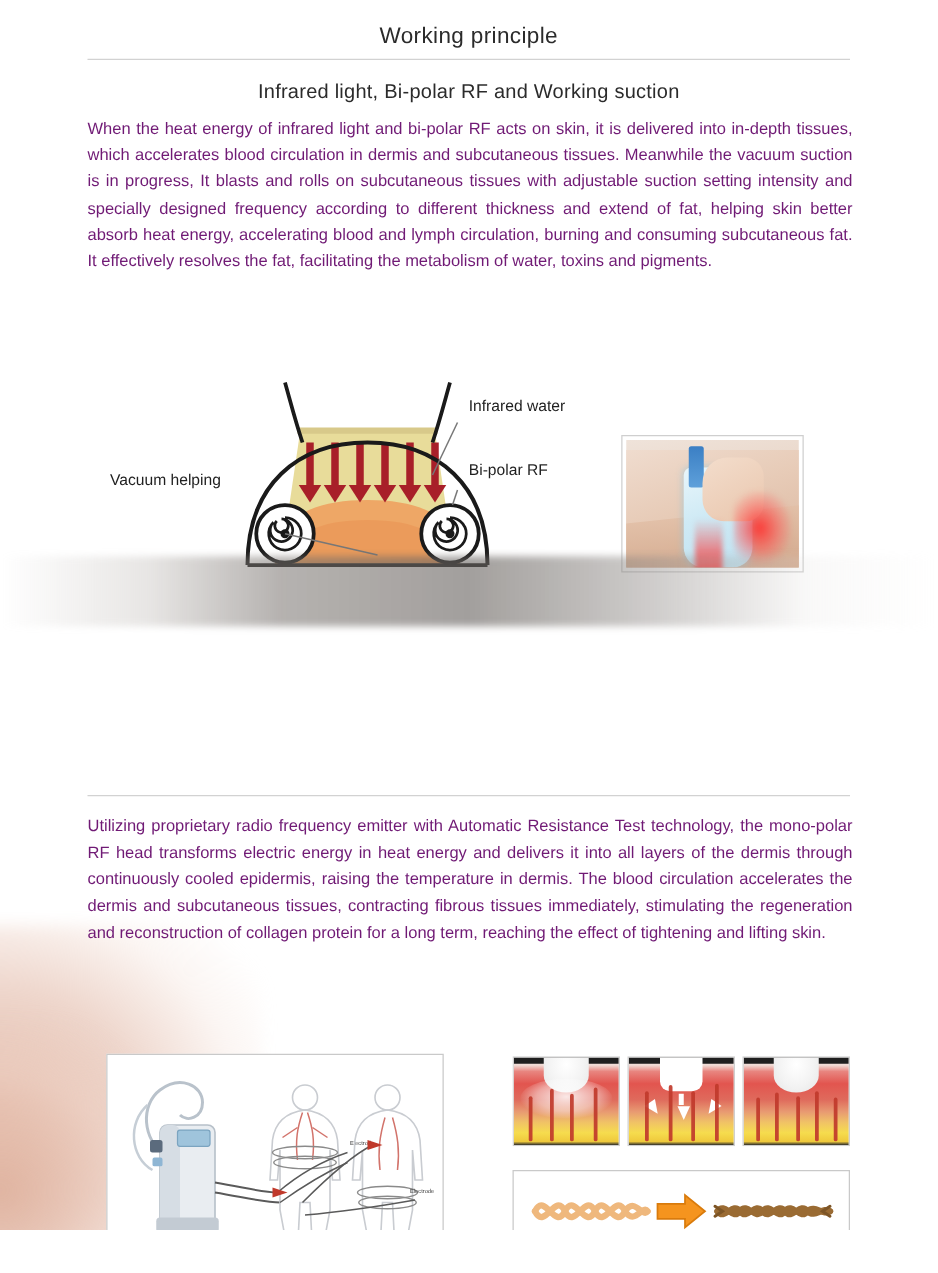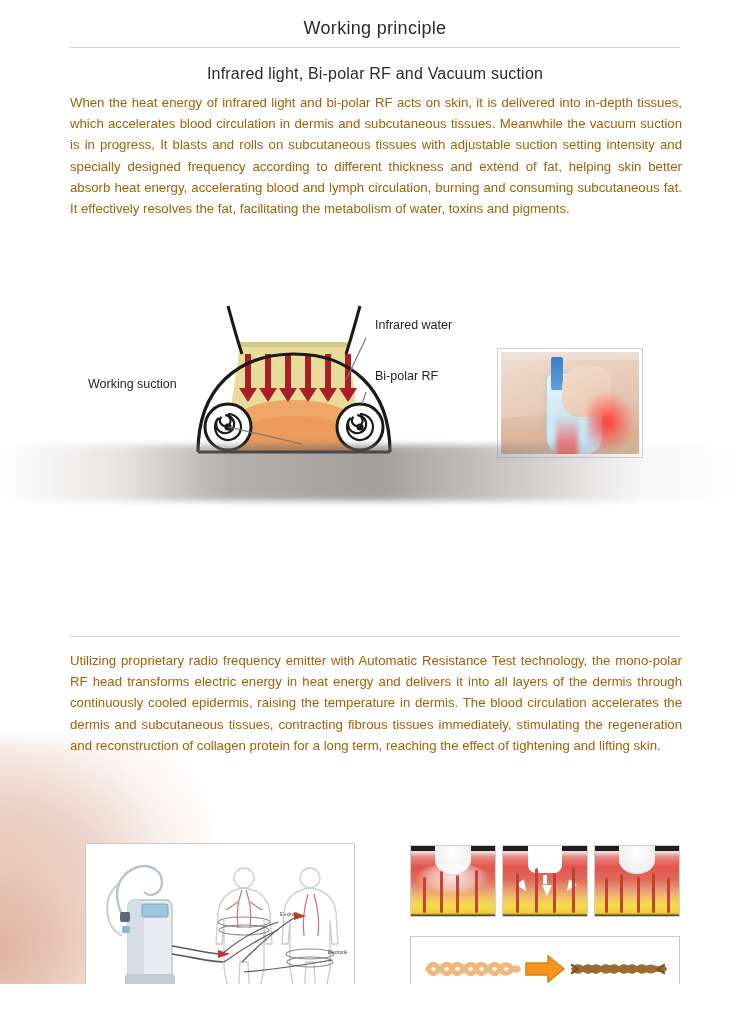--- a/index.html
+++ b/index.html
@@ -78,21 +78,21 @@
 
   
   .para {
     position: absolute;
     left: 70px;
     width: 612px;
     font-size: 13.2px;
     line-height: 21.2px;
     text-align: justify;
     text-justify: inter-word;
-    color: #a16207;
+    color: #701a75;
   }
 
   
   .diagram {
     position: absolute;
     left: 70px;
     top: 296px;
     width: 420px;
     height: 180px;
   }
@@ -332,21 +332,21 @@
 <body>
 
 <div class="page">
 
   <div class="bg-blob-left"></div>
   <div class="bg-blob-left2"></div>
 
   <div class="section-title" style="top:18px;">Working principle</div>
   <div class="rule" style="top:47px;"></div>
 
-  <div class="sub-title" style="top:65px;">Infrared light, Bi-polar RF and Vacuum suction</div>
+  <div class="sub-title" style="top:65px;">Infrared light, Bi-polar RF and Working suction</div>
 
   <div class="para" style="top:92px;">When the heat energy of infrared light and bi-polar RF acts on skin, it is delivered into in-depth tissues, which accelerates blood circulation in dermis and subcutaneous tissues. Meanwhile the vacuum suction is in progress, It blasts and rolls on subcutaneous tissues with adjustable suction setting intensity and specially designed frequency according to different thickness and extend of fat, helping skin better absorb heat energy, accelerating blood and lymph circulation, burning and consuming subcutaneous fat. It effectively resolves the fat, facilitating the metabolism of water, toxins and pigments.</div>
 
   <div class="diagram">
     <svg width="420" height="180" viewBox="0 0 420 180">
 
       <polygon points="170,50 278,50 288,118 160,118" fill="#e8dc9a"></polygon>
 
       <rect x="168" y="46" width="112" height="5" fill="#d8c98a"></rect>
 
@@ -396,21 +396,21 @@
         <circle cx="290" cy="131" r="23" fill="#ffffff" stroke="#1a1a1a" stroke-width="3"></circle>
         <path d="M290,131 m0,-13 a13,13 0 1,1 -9.2,3.8 a9,9 0 1,0 6.4,-2.6 a5.4,5.4 0 1,1 -3.8,1.6" fill="none" stroke="#1a1a1a" stroke-width="2.2"></path>
         <circle cx="290" cy="131" r="3.6" fill="#1a1a1a"></circle>
       </g>
 
       <line x1="158" y1="131" x2="232" y2="148" stroke="#777777" stroke-width="1.2"></line>
       <line x1="296" y1="42" x2="276" y2="84" stroke="#777777" stroke-width="1.2"></line>
       <line x1="296" y1="96" x2="292" y2="108" stroke="#777777" stroke-width="1.2"></line>
     </svg>
 
-    <span class="diag-label lbl-vacuum">Working suction</span>
+    <span class="diag-label lbl-vacuum">Vacuum helping</span>
     <span class="diag-label lbl-infrared">Infrared water</span>
     <span class="diag-label lbl-bipolar">Bi-polar RF</span>
   </div>
 
   <div class="photo-card">
     <div class="photo-inner">
       <div class="skin-arm"></div>
       <div class="skin-arm2"></div>
       <div class="handpiece"></div>
       <div class="handpiece-tip"></div>

